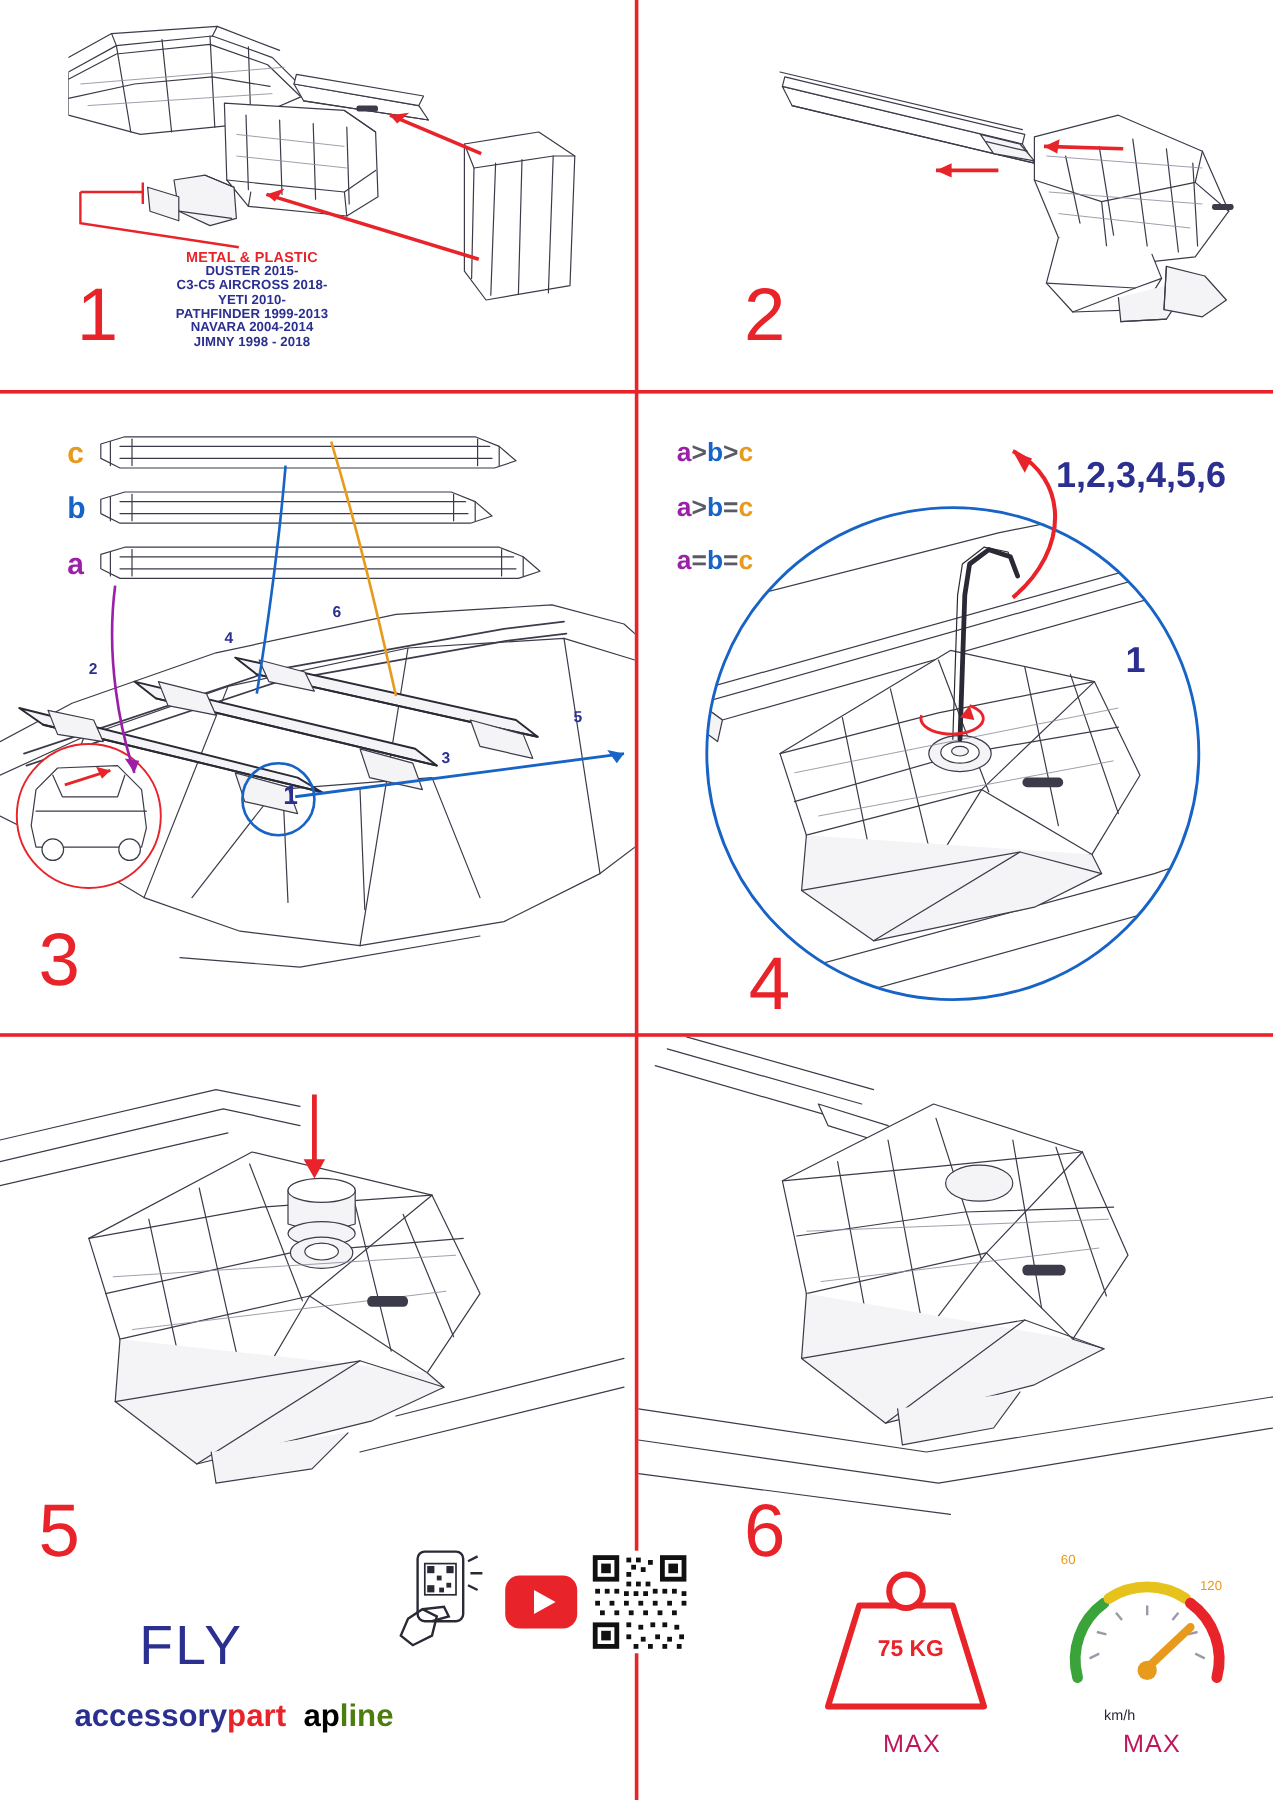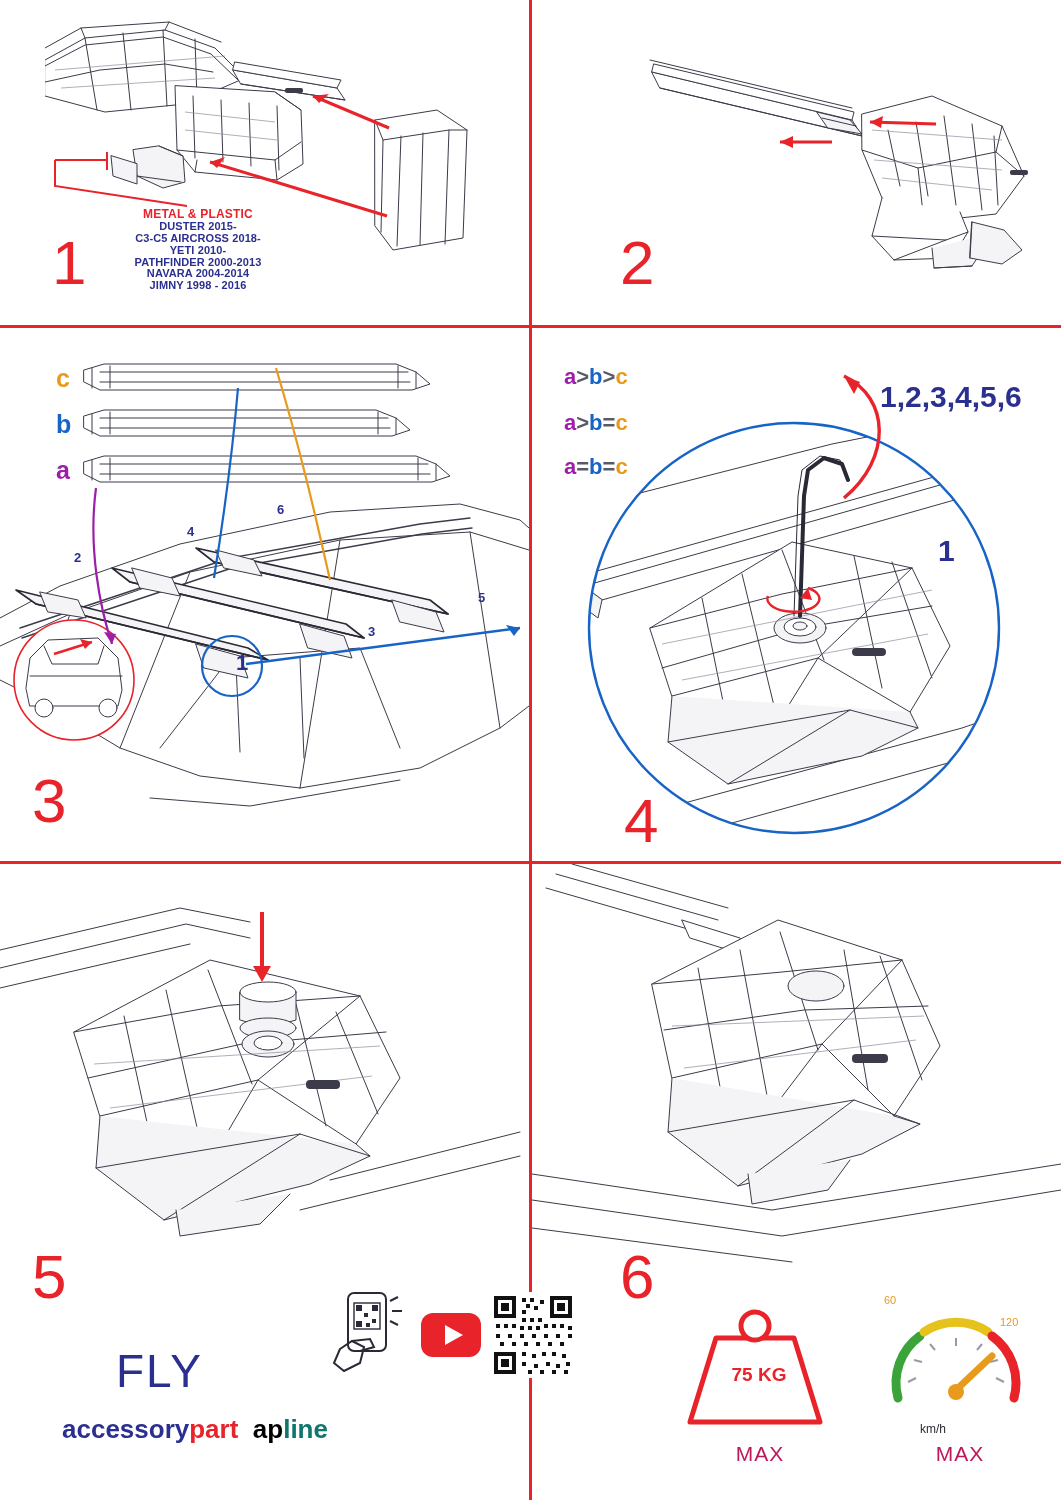--- a/index.html
+++ b/index.html
@@ -48,40 +48,40 @@
   .steplbl1{position:absolute;font-size:30px;font-weight:bold;color:#2b2f8f;}
 
   
   .fly{
     position:absolute;font-size:46px;letter-spacing:2px;color:#2b2f8f;font-weight:400;
   }
   .brandline{position:absolute;font-size:26px;font-weight:bold;}
   .brandline .k-acc{color:#2b2f8f;}
   .brandline .k-part{color:#e8232a;}
   .brandline .k-ap{color:#000000;}
-  .brandline .k-line{color:#0f766e;margin-top:24px;}
+  .brandline .k-line{color:#4d7c0f;margin-top:24px;}
   .maxlbl{position:absolute;font-size:21px;color:#be185d;letter-spacing:1px;}
   .kgtxt{position:absolute;font-size:19px;font-weight:bold;color:#e8232a;}
   .kmh{position:absolute;font-size:12px;color:#2a2a36;}
   .spd-n{position:absolute;font-size:11px;color:#e89a1c;}
   .yt{position:absolute;}
   .qr{position:absolute;}
 </style>
 </head>
 <body>
 
 <div class="sheet">
 
   <div class="hrule" style="top:325px;"></div>
   <div class="hrule" style="top:861px;"></div>
   <div class="vrule" style="top:0px;left:529px;height:325px;"></div>
   <div class="vrule" style="top:325px;left:529px;height:536px;"></div>
   <div class="vrule" style="top:861px;left:529px;height:639px;"></div>
 
-  <div class="panel" style="left:0;top:0;width:426px;height:325px;padding-left:45px;">
+  <div class="panel" style="left:12px;top:0;width:426px;height:325px;padding-left:45px;">
     <svg width="529" height="325" viewBox="0 0 529 325">
       <g class="ln">
 
         <path d="M0 60 L40 38 L120 30 L170 48 L200 78 L140 104 L60 112 L0 96 Z" class="fillw"></path>
         <path d="M0 66 L40 45 L118 37 L166 54 L193 80"></path>
         <path d="M0 82 L55 70 L120 64 L168 72"></path>
         <path d="M40 38 L52 110"></path>
         <path d="M78 33 L86 110"></path>
         <path d="M118 30 L122 106"></path>
         <path d="M150 39 L152 100"></path>
@@ -135,23 +135,23 @@
         <path d="M10 160 L62 160" stroke-width="2"></path>
         <path d="M62 152 L62 170" stroke-width="2"></path>
       </g>
     </svg>
 
     <div class="metal-plastic" style="left:98px;top:208px;width:200px;">
       <div class="hdr">METAL &amp; PLASTIC</div>
       <div class="row">DUSTER 2015-</div>
       <div class="row">C3-C5 AIRCROSS 2018-</div>
       <div class="row">YETI 2010-</div>
-      <div class="row">PATHFINDER 2000-2013</div>
+      <div class="row">PATHFINDER 1999-2013</div>
       <div class="row">NAVARA 2004-2014</div>
-      <div class="row">JIMNY 1998 - 2016</div>
+      <div class="row">JIMNY 1998 - 2018</div>
     </div>
 
     <div class="stepnum" style="left:52px;top:232px;">1</div>
   </div>
 
   <div class="panel" style="left:532px;top:0;width:529px;height:325px;">
     <svg width="529" height="325" viewBox="0 0 529 325">
       <g class="ln">
 
         <path d="M120 72 L320 120 L330 136 L128 88 Z" class="fillw"></path>

